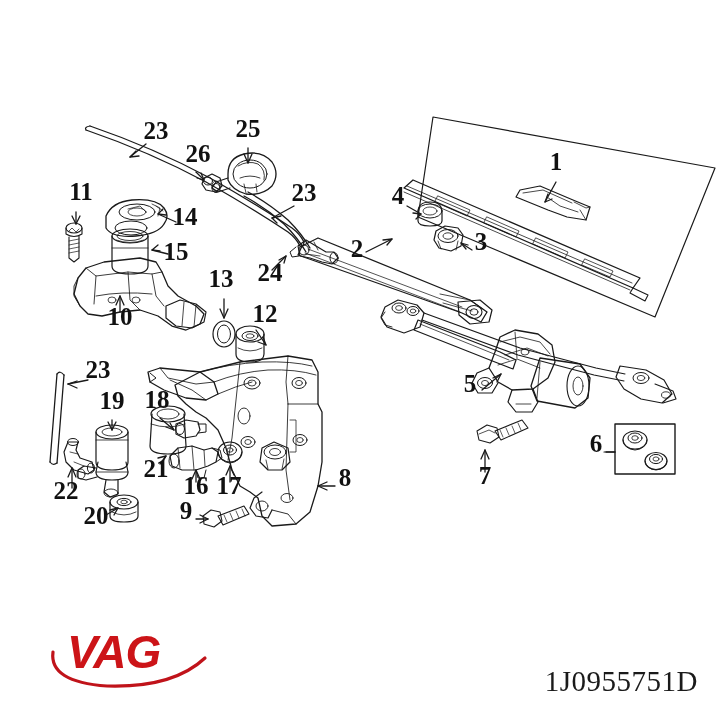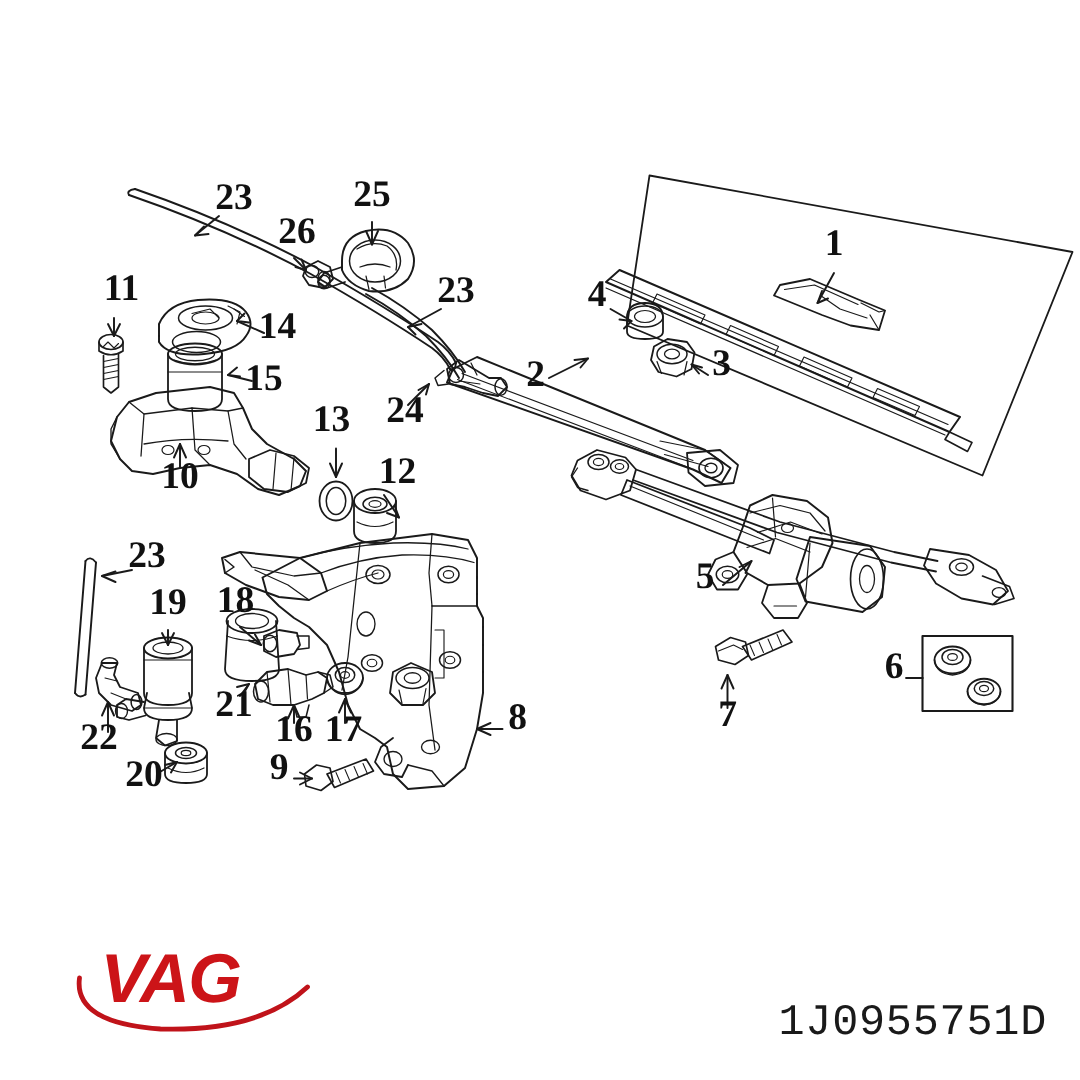--- a/index.html
+++ b/index.html
@@ -1,21 +1,21 @@
 <!DOCTYPE html>
 <html><head>
 <meta charset="utf-8">
 <style>
   html,body{margin:0;padding:0;background:#fff;}
   body{width:720px;height:720px;position:relative;overflow:hidden;
        font-family:"Liberation Sans", sans-serif;}
   #stage{position:absolute;left:0;top:0;width:720px;height:720px;background:#ffffff;}
   svg{display:block;}
   .callout{font-family:"Liberation Serif", serif;font-weight:700;fill:#111;}
-  .pn{position:absolute;right:22px;bottom:22px;font-family:Liberation Mono, monospace;
+  .pn{position:absolute;right:22px;bottom:22px;font-family:Liberation Serif, serif;
       font-size:29px;letter-spacing:.5px;color:#1a1a1a;white-space:nowrap;}
   .logo{position:absolute;left:45px;bottom:28px;width:190px;height:70px;}
   .vagtext{font-family:"Liberation Sans",sans-serif;font-weight:700;font-style:italic;
            font-size:46px;letter-spacing:-1px;}
 </style>
 </head>
 <body>
 
 <div id="stage" style="background: rgb(255, 255, 255);">
 

